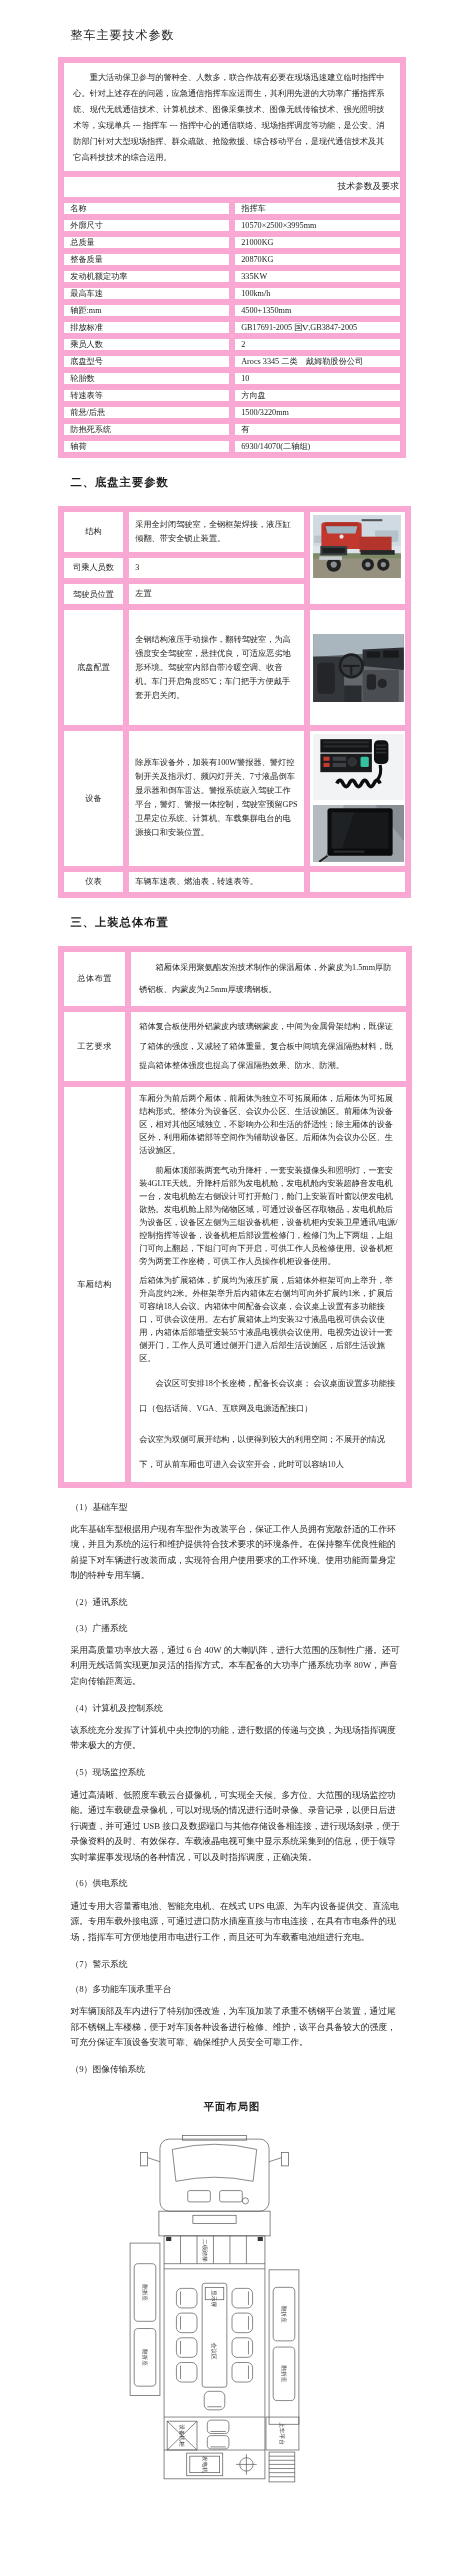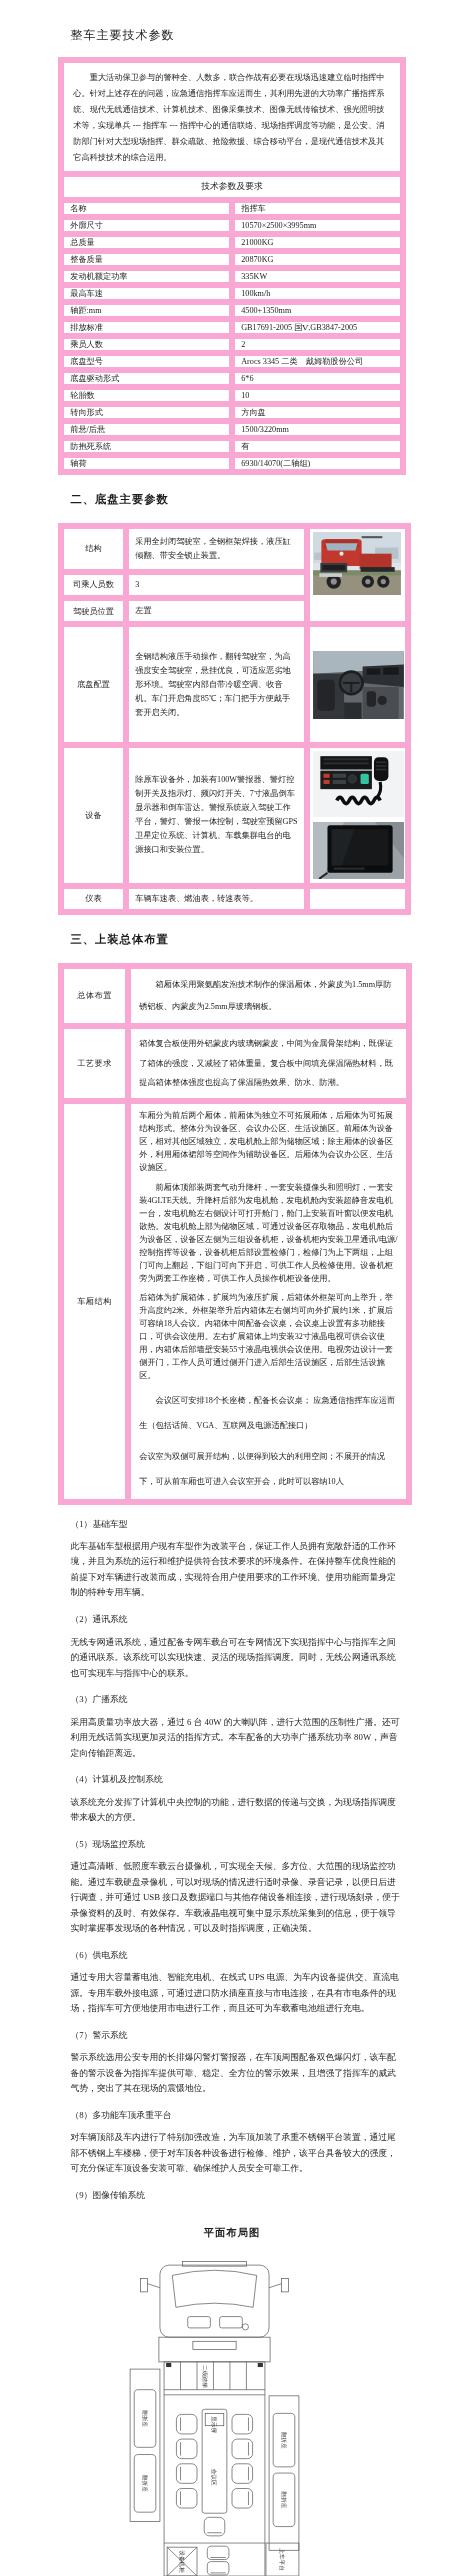--- a/index.html
+++ b/index.html
@@ -10,21 +10,21 @@
   h1.title{font-size:12px;font-weight:normal;margin:0 0 13.4px 12.4px;letter-spacing:1px;}
   h2.sec{font-size:11.3px;font-weight:bold;margin:17.5px 0 15.5px 12.4px;letter-spacing:1px;}
 
   table{border-collapse:collapse;width:348px;table-layout:fixed;}
   td{border:6px solid #f9a8d4;vertical-align:middle;box-sizing:border-box;
      font-size:8.2px;color:#1d1d1d;word-break:break-all;}
 
   
   .t1 .intro-cell{padding:6.2px 9.3px 5.2px 9.3px;}
   .t1 .intro-cell p{margin:0;line-height:16px;text-indent:2em;}
-  .t1 .hdr-cell{height:26px;text-align:center;font-size:8.8px;}
+  .t1 .hdr-cell{height:26px;text-align:right;font-size:8.8px;}
   .t1 .lab{width:165px;height:17px;padding:0 6.2px;margin-left:33px;}
   .t1 .val{width:183px;height:17px;padding:0 6.2px;}
 
   
   .t2 .lab{width:65px;text-align:center;padding:1px 2.1px;}
   .t2 .val{width:181px;padding:3.1px 6.2px;line-height:14px;text-align:left;font-family:Liberation Serif, serif;}
   .t2 .pho{width:101px;vertical-align:top;padding:3.1px;}
   .t2 .val p{margin:0;}
 
   
@@ -99,29 +99,25 @@
           </tr>
       <tr>
             <td class="lab">乘员人数</td>
             <td class="val">2</td>
           </tr>
       <tr>
             <td class="lab">底盘型号</td>
             <td class="val">Arocs 3345 二类　戴姆勒股份公司</td>
           </tr>
       <tr>
-            <td class="lab">底盘驱动形式</td>
-            <td class="val">6*6</td>
-          </tr>
-      <tr>
             <td class="lab">轮胎数</td>
             <td class="val">10</td>
           </tr>
       <tr>
-            <td class="lab">转向形式</td>
+            <td class="lab">转速表等</td>
             <td class="val">方向盘</td>
           </tr>
       <tr>
             <td class="lab">前悬/后悬</td>
             <td class="val">1500/3220mm</td>
           </tr>
       <tr>
             <td class="lab">防抱死系统</td>
             <td class="val">有</td>
           </tr>
@@ -263,45 +259,43 @@
       </tr>
       <tr>
         <td class="lab" style="height:69px">工艺要求</td>
         <td class="val r12">
               <p style="line-height:19.6px">箱体复合板使用外铝蒙皮内玻璃钢蒙皮，中间为金属骨架结构，既保证了箱体的强度，又减轻了箱体重量。复合板中间填充保温隔热材料，既提高箱体整体强度也提高了保温隔热效果、防水、防潮。</p>
             </td>
       </tr>
       <tr>
         <td class="lab" style="height:397px">车厢结构</td>
         <td class="val">
-          <p>车厢分为前后两个厢体，前厢体为独立不可拓展厢体，后厢体为可拓展结构形式。整体分为设备区、会议办公区、生活设施区。前厢体为设备区，相对其他区域独立，发电机舱上部为储物区域；除主厢体的设备区外，利用厢体裙部等空间作为辅助设备区。后厢体为会议办公区、生活设施区。</p>
+          <p>车厢分为前后两个厢体，前厢体为独立不可拓展厢体，后厢体为可拓展结构形式。整体分为设备区、会议办公区、生活设施区。前厢体为设备区，相对其他区域独立，不影响办公和生活的舒适性；除主厢体的设备区外，利用厢体裙部等空间作为辅助设备区。后厢体为会议办公区、生活设施区。</p>
           <p class="ind">前厢体顶部装两套气动升降杆，一套安装摄像头和照明灯，一套安装4GLTE天线。升降杆后部为发电机舱，发电机舱内安装超静音发电机一台，发电机舱左右侧设计可打开舱门，舱门上安装百叶窗以便发电机散热。发电机舱上部为储物区域，可通过设备区存取物品，发电机舱后为设备区，设备区左侧为三组设备机柜，设备机柜内安装卫星通讯/电源/控制指挥等设备，设备机柜后部设置检修门，检修门为上下两组，上组门可向上翻起，下组门可向下开启，可供工作人员检修使用。设备机柜旁为两套工作座椅，可供工作人员操作机柜设备使用。</p>
           <p>后箱体为扩展箱体，扩展均为液压扩展，后箱体外框架可向上举升，举升高度约2米。外框架举升后内箱体左右侧均可向外扩展约1米，扩展后可容纳18人会议。内箱体中间配备会议桌，会议桌上设置有多功能接口，可供会议使用。左右扩展箱体上均安装32寸液晶电视可供会议使用，内箱体后部墙壁安装55寸液晶电视供会议使用。电视旁边设计一套侧开门，工作人员可通过侧开门进入后部生活设施区，后部生活设施区。</p>
-          <p class="ind wide">会议区可安排18个长座椅，配备长会议桌； 应急通信指挥车应运而生（包括话筒、VGA、互联网及电源适配接口）</p>
+          <p class="ind wide">会议区可安排18个长座椅，配备长会议桌； 会议桌面设置多功能接口（包括话筒、VGA、互联网及电源适配接口）</p>
           <p class="wide">会议室为双侧可展开结构，以便得到较大的利用空间；不展开的情况下，可从前车厢也可进入会议室开会，此时可以容纳10人</p>
         </td>
       </tr>
     </tbody>
       </table>
 
     <div>
       <h3 class="feat-h">（1）基础车型</h3>
       <p class="feat-p">此车基础车型根据用户现有车型作为改装平台，保证工作人员拥有宽敞舒适的工作环境，并且为系统的运行和维护提供符合技术要求的环境条件。在保持整车优良性能的前提下对车辆进行改装而成，实现符合用户使用要求的工作环境、使用功能而量身定制的特种专用车辆。</p>
       <h3 class="feat-h">（2）通讯系统</h3>
-      <p class="feat-p">无线专网通讯系统，通过配备专网车载台可在专网情况下实现指挥中心与指挥车之间的通讯联系。该系统可以实现快速、灵活的现场指挥调度。同时，无线公网通讯系统也可实现车与指挥中心的联系。</p>
       <h3 class="feat-h">（3）广播系统</h3>
       <p class="feat-p">采用高质量功率放大器，通过 6 台 40W 的大喇叭阵，进行大范围的压制性广播。还可利用无线话筒实现更加灵活的指挥方式。本车配备的大功率广播系统功率 80W，声音定向传输距离远。</p>
       <h3 class="feat-h">（4）计算机及控制系统</h3>
       <p class="feat-p">该系统充分发挥了计算机中央控制的功能，进行数据的传递与交换，为现场指挥调度带来极大的方便。</p>
       <h3 class="feat-h">（5）现场监控系统</h3>
       <p class="feat-p">通过高清晰、低照度车载云台摄像机，可实现全天候、多方位、大范围的现场监控功能。通过车载硬盘录像机，可以对现场的情况进行适时录像、录音记录，以便日后进行调查，并可通过 USB 接口及数据端口与其他存储设备相连接，进行现场刻录，便于录像资料的及时、有效保存。车载液晶电视可集中显示系统采集到的信息，便于领导实时掌握事发现场的各种情况，可以及时指挥调度，正确决策。</p>
       <h3 class="feat-h">（6）供电系统</h3>
       <p class="feat-p">通过专用大容量蓄电池、智能充电机、在线式 UPS 电源、为车内设备提供交、直流电源。专用车载外接电源，可通过进口防水插座直接与市电连接，在具有市电条件的现场，指挥车可方便地使用市电进行工作，而且还可为车载蓄电池组进行充电。</p>
       <h3 class="feat-h">（7）警示系统</h3>
-      <p class="feat-p">警示系统选用公安专用的长排爆闪警灯警报器，在车顶周围配备双色爆闪灯，该车配备的警示设备为指挥车提供可靠、稳定、全方位的警示效果，且增强了指挥车的威武气势，突出了其在现场的震慑地位。</p>
       <h3 class="feat-h">（8）多功能车顶承重平台</h3>
       <p class="feat-p">对车辆顶部及车内进行了特别加强改造，为车顶加装了承重不锈钢平台装置，通过尾部不锈钢上车楼梯，便于对车顶各种设备进行检修、维护，该平台具备较大的强度，可充分保证车顶设备安装可靠、确保维护人员安全可靠工作。</p>
       <h3 class="feat-h">（9）图像传输系统</h3>
     </div>
 
     <div class="plan-title">平面布局图</div>
 
     <div class="diagram">
       <svg width="175" height="350" viewBox="0 0 340 680">
 

